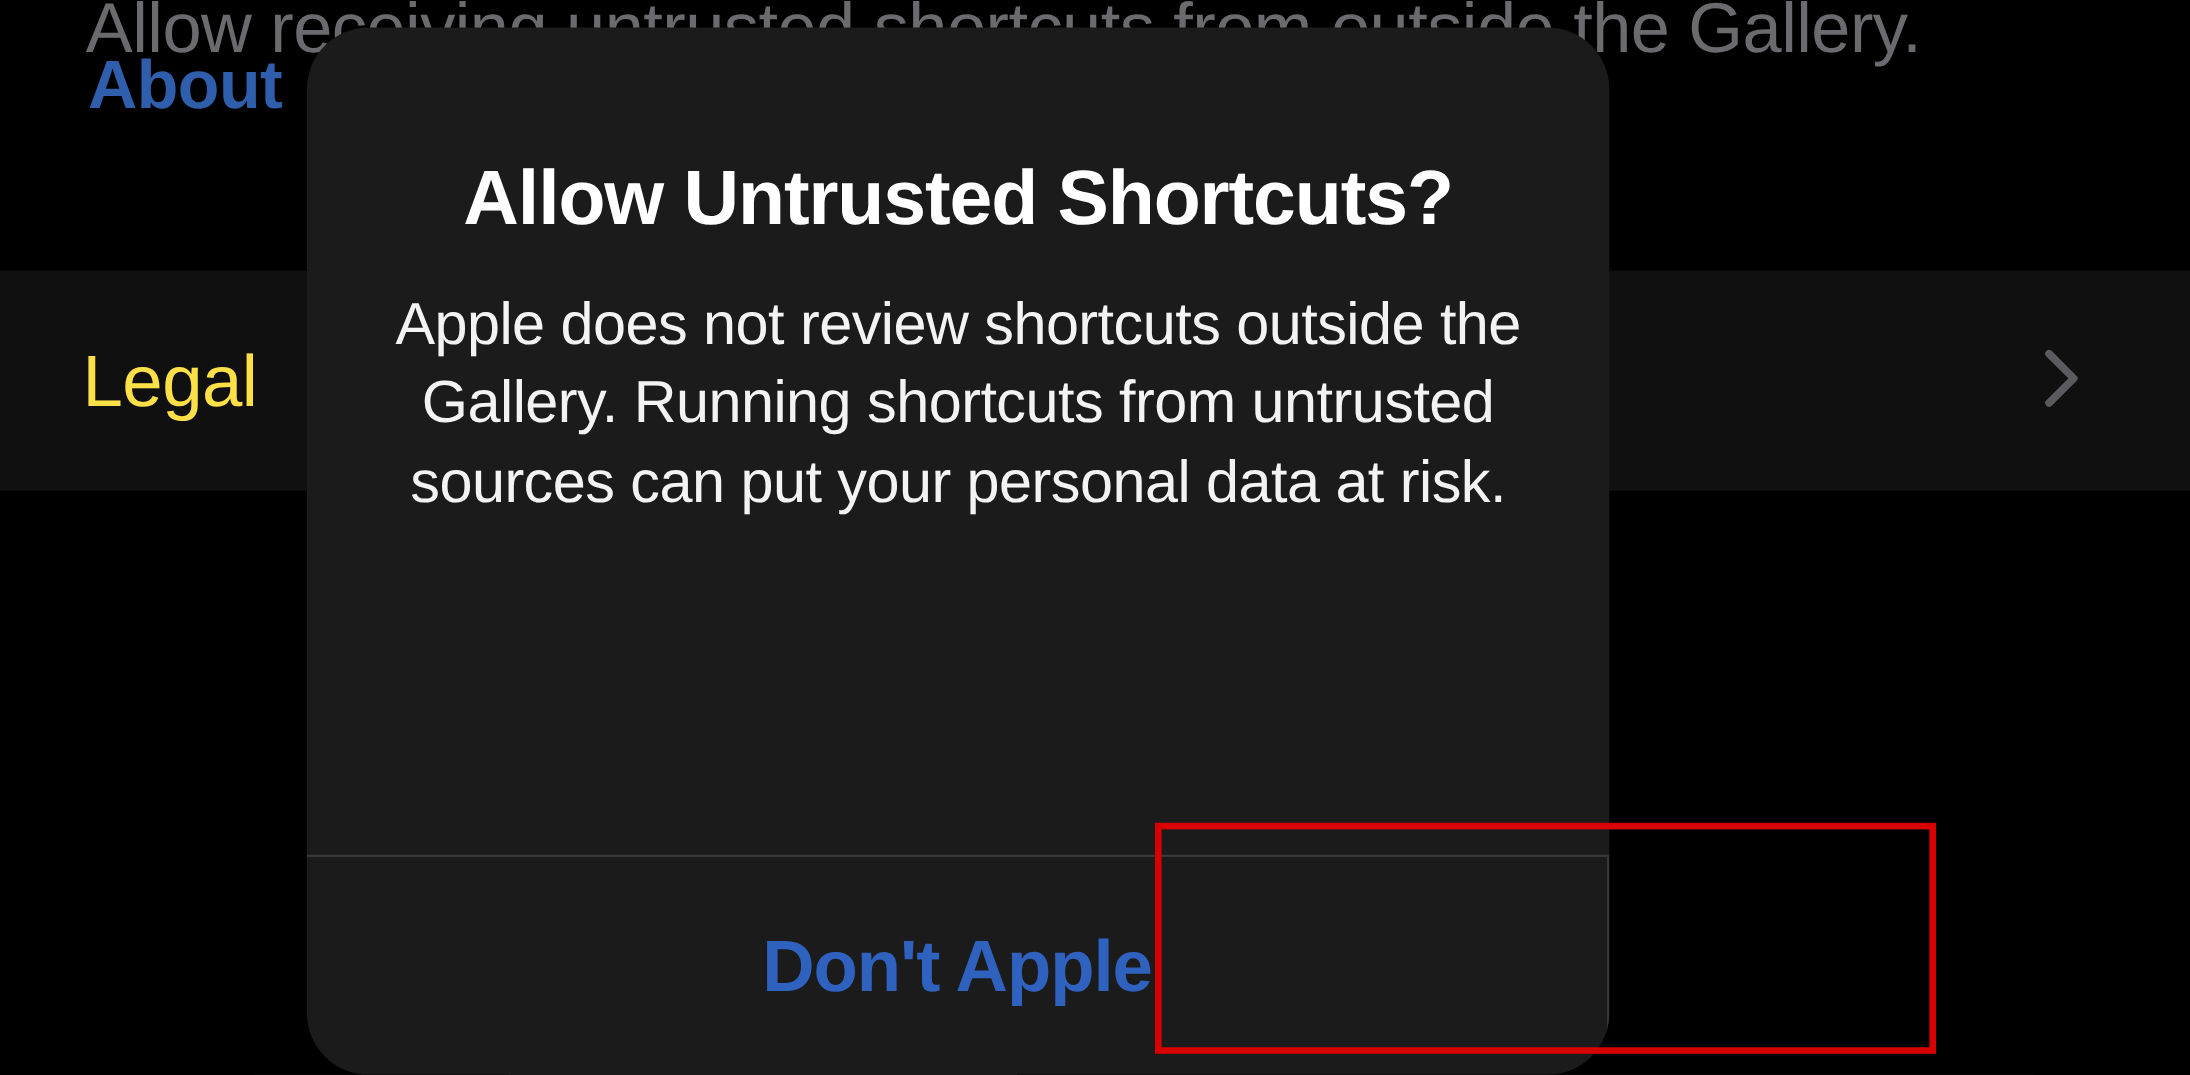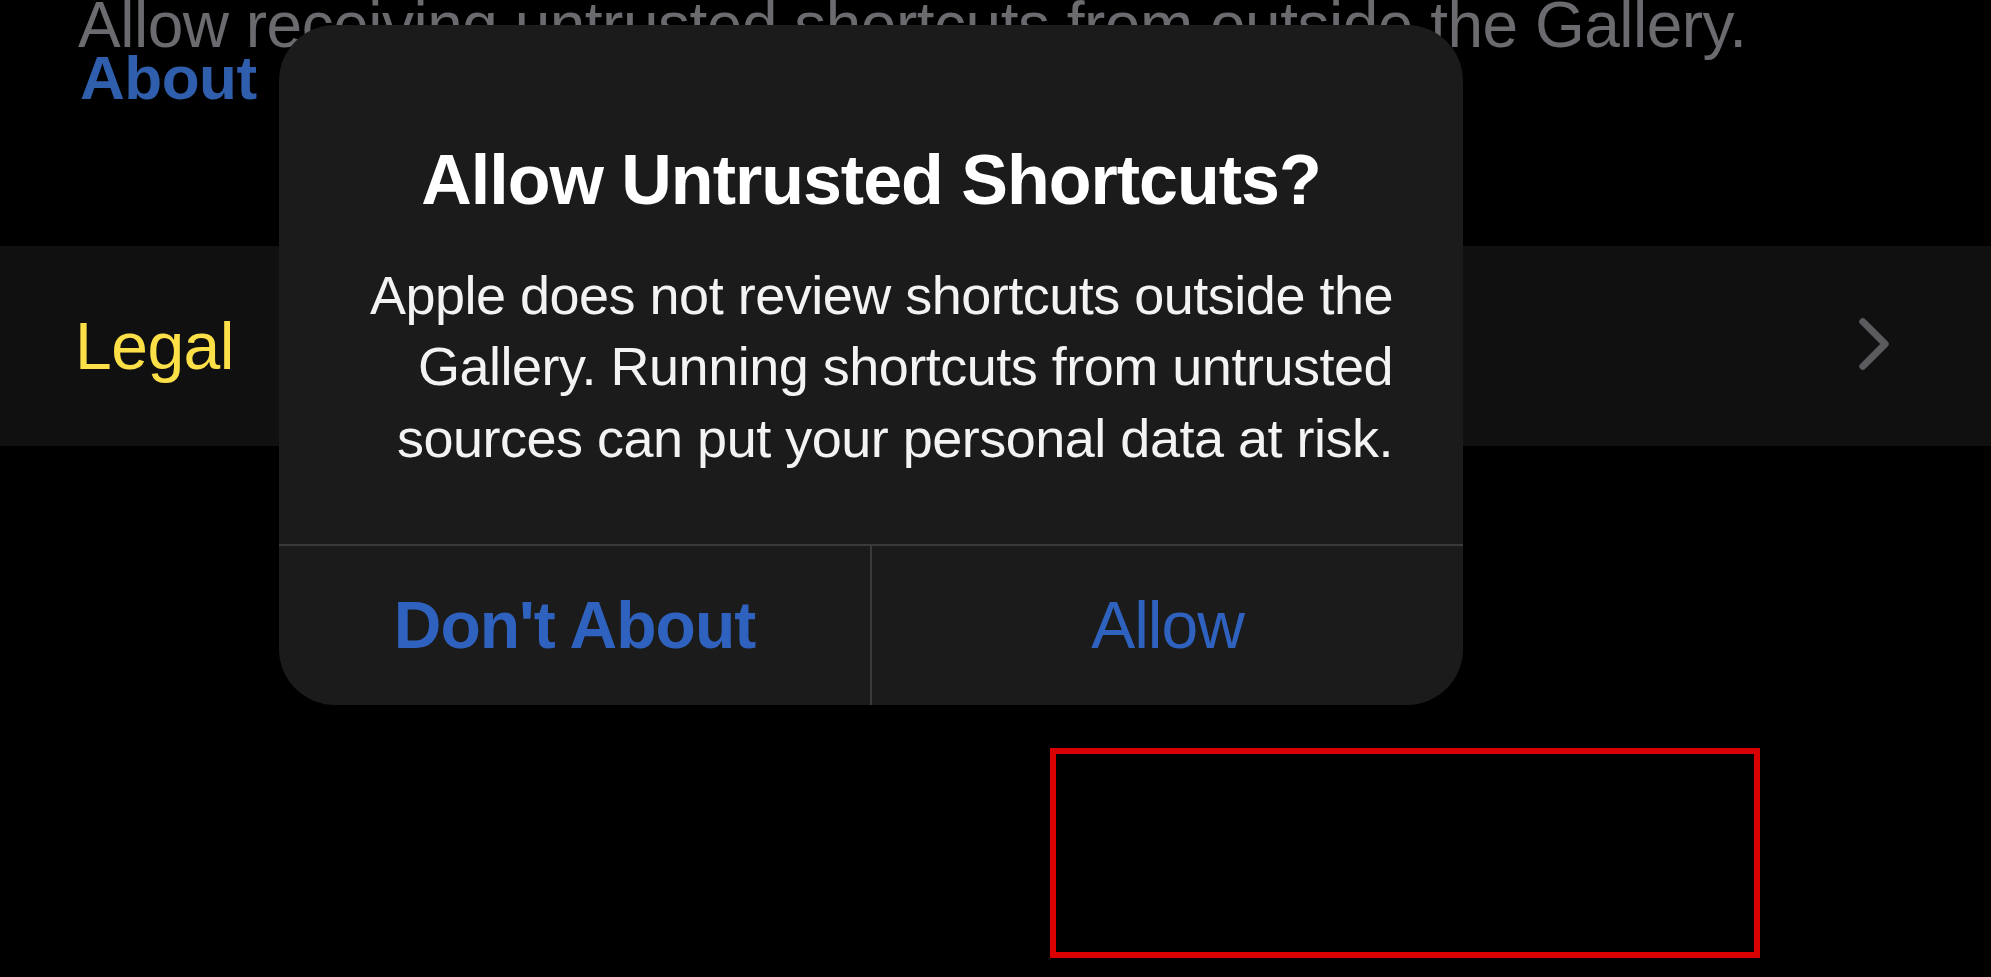--- a/index.html
+++ b/index.html
@@ -60,21 +60,21 @@
     }
     .chevron-right {
       color: #5a5a5f;
       stroke-width: 5px;
     }
     .dialog {
       position: absolute;
       top: 25px;
       left: 279px;
       width: 1184px;
-      height: 680px;
+      height: 952px;
       background: #1b1b1b;
       border-radius: 56px;
       display: flex;
       flex-direction: column;
       overflow: hidden;
     }
     .dialog-body {
       flex: 1;
       padding: 115px 70px 70px 70px;
       display: flex;
@@ -88,21 +88,20 @@
       font-weight: 600;
       letter-spacing: -1px;
       margin-bottom: 40px;
     }
     .dialog-message {
       color: #f3f3f3;
       font-size: 54px;
       font-weight: 400;
       line-height: 1.32;
       letter-spacing: -0.5px;
-      text-align: right;
     }
     .dialog-buttons {
       display: flex;
       border-top: 2px solid #3a3a3c;
       height: 200px;
     }
     .dialog-button {
       flex: 1;
       display: flex;
       align-items: center;
@@ -146,18 +145,17 @@
     </span>
   </div>
 </div>
 
 <div class="dialog">
   <div class="dialog-body">
     <div class="dialog-title">Allow Untrusted Shortcuts?</div>
     <div class="dialog-message">Apple does not review shortcuts outside the Gallery. Running shortcuts from untrusted sources can put your personal data at risk.</div>
   </div>
   <div class="dialog-buttons">
-    <button class="dialog-button dialog-button-left">Don't About</button>
-    <button class="dialog-button dialog-button-right">Allow</button>
+    <button class="dialog-button dialog-button-left">Don't Apple</button>
   </div>
 </div>
 
 <div class="highlight-box"></div>
 
 </body></html>

